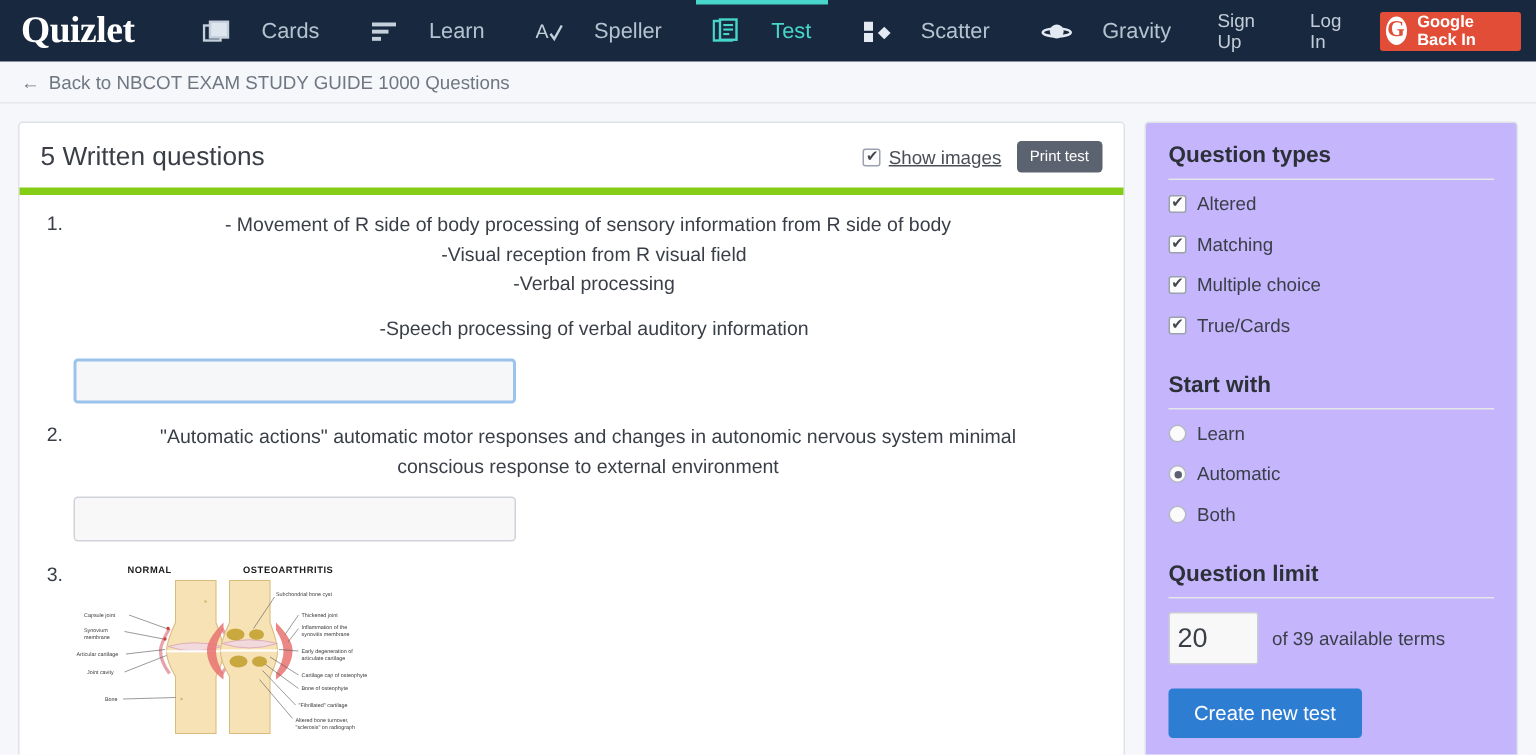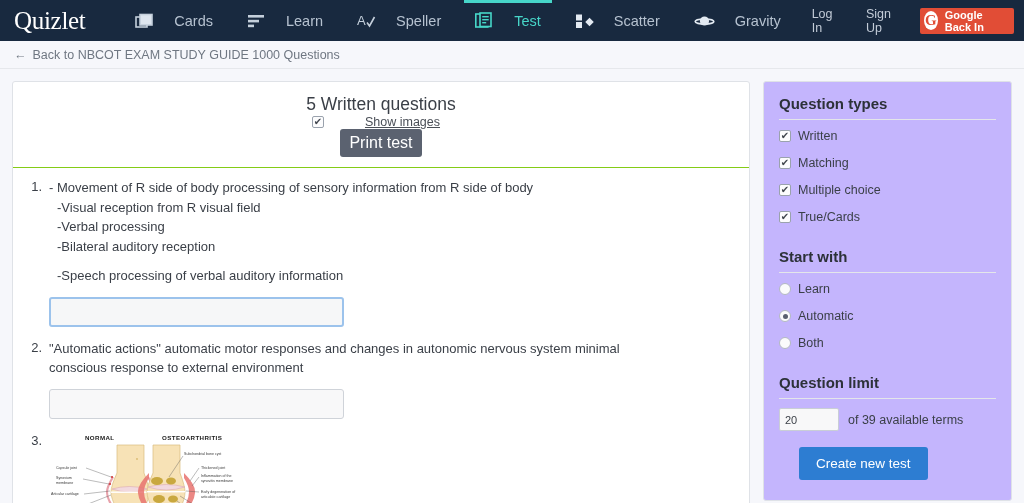--- a/index.html
+++ b/index.html
@@ -18,21 +18,21 @@
     height: 41px;
     background: #18293f;
     display: flex;
     align-items: stretch;
     position: relative;
   }
   .logo {
     color: #ffffff;
     font-family: "Liberation Serif", serif;
     font-size: 25px;
-    font-weight: normal;
+    font-weight: bold;
     letter-spacing: -0.3px;
     padding: 0 0 0 14px;
     display: flex; align-items: center;
     width: 140px;
   }
   .nav-items { display: flex; align-items: stretch; flex: 1; }
   .nav-item {
     display: flex; align-items: center; gap: 20px;
     padding: 0 17px;
     color: #b6c2d0;
@@ -101,48 +101,47 @@
   .card {
     flex: 1;
     background: #ffffff;
     border: 1px solid #dfe2e7;
     border-radius: 3px;
     min-height: 420px;
   }
   .card-head {
     display: flex; align-items: center;
     padding: 12px 14px 10px 14px;
-    border-bottom: 1px solid #84cc16;
-    flex-direction: column;
+    border-bottom: 5px solid #84cc16;
   }
   .card-title {
     font-size: 17.5px;
     color: #3a3f47;
     font-weight: normal;
     flex: 1;
   }
   .showimg {
     display: flex; align-items: center; gap: 5px;
     font-size: 12.5px; color: #4a4f57;
     cursor: pointer;
     margin-right: 10px;
   }
-  .showimg .lbl { text-decoration: underline; margin-left: 36px; }
+  .showimg .lbl { text-decoration: underline; }
   .cb {
     width: 12px; height: 12px;
     border: 1px solid #9aa2ad;
     background: #fcfcfd;
     border-radius: 2px;
     display: inline-flex; align-items: center; justify-content: center;
     font-size: 10px; line-height: 1; color: #42474f;
   }
   .btn-print {
     background: #5b6270;
     color: #ffffff;
-    font-size: 16px;
+    font-size: 10px;
     border: none; border-radius: 3px;
     padding: 5px 9px;
     cursor: pointer;
     font-family: "Liberation Sans", sans-serif;
   }
 
   .qlist {
     padding: 10px 14px 14px 14px;
   }
   .q {
@@ -156,20 +155,21 @@
     font-size: 13px;
     color: #3a3f47;
     flex: none;
     padding-top: 1px;
   }
   .q-body { flex: 1; }
   .q-line {
     font-size: 13px;
     line-height: 19.5px;
     color: #3a3f47;
+    text-align: center;
   }
   .ans-input {
     display: block;
     width: 295px;
     height: 30px;
     margin-top: 11px;
     border: 1px solid #cfd3d9;
     border-radius: 3px;
     background: #f8f8f9;
     font-family: "Liberation Sans", sans-serif;
@@ -229,41 +229,40 @@
   .radio .dot {
     width: 5px; height: 5px; border-radius: 50%;
     background: #5a6070;
   }
   .sec-gap { height: 11px; }
   .limit-row {
     display: flex; align-items: center; gap: 9px;
     margin-bottom: 16px;
   }
   .limit-input {
-    width: 60px; height: 23px;
+    width: 60px; height: 35px;
     border: 1px solid #c9ced6;
     background: #f8f8f9;
     border-radius: 2px;
     font-family: "Liberation Sans", sans-serif;
-    font-size: 11px;
+    font-size: 18px;
     padding: 0 5px;
     color: #3a3f47;
     outline: none;
   }
   .limit-text { font-size: 12.5px; color: #3a3f47; }
   .btn-create {
     background: #2d7dd2;
     color: #ffffff;
     border: none;
     border-radius: 3px;
     font-size: 13.5px;
     padding: 9px 17px;
     cursor: pointer;
     font-family: "Liberation Sans", sans-serif;
-    margin-left: 20px;
   }
 </style>
 </head>
 <body>
 
 <div class="navbar">
   <div class="logo">Quizlet</div>
 
   <div class="nav-items">
 
@@ -327,22 +326,22 @@
         <svg width="21" height="16" viewBox="0 0 21 16">
           <circle cx="10.5" cy="8" r="4.6" fill="#e3eaf2"></circle>
           <ellipse cx="10.5" cy="8.6" rx="9.3" ry="2.6" fill="none" stroke="#e3eaf2" stroke-width="1.7"></ellipse>
         </svg>
       </span>
       <span>Gravity</span>
     </a>
   </div>
 
   <div class="nav-right">
+    <a class="nav-link">Sign Up</a>
     <a class="nav-link">Log In</a>
-    <a class="nav-link">Sign Up</a>
     <div class="gbtn">
       <span class="g-circle">G</span>
       <span>Google Back In</span>
     </div>
   </div>
 </div>
 
 <div class="breadcrumb">
   <span style="margin-right:6px;">←</span>
   <span>Back to NBCOT EXAM STUDY GUIDE 1000 Questions</span>
@@ -364,21 +363,20 @@
     </div>
 
     <div class="qlist">
 
       <div class="q">
         <div class="q-num">1.</div>
         <div class="q-body">
           <div class="q-line">- Movement of R side of body processing of sensory information from R side of body</div>
           <div class="q-line" style="padding-left:8px;">-Visual reception from R visual field</div>
           <div class="q-line" style="padding-left:8px;">-Verbal processing</div>
-          <div class="q-line" style="padding-left:8px;">-Bilateral auditory reception</div>
           <div class="q-line" style="padding-left:8px;margin-top:10px;">-Speech processing of verbal auditory information</div>
           <input class="ans-input focused" placeholder="" style="">
         </div>
       </div>
 
       <div class="q" style="margin-top:12px;">
         <div class="q-num">2.</div>
         <div class="q-body">
           <div class="q-line">"Automatic actions" automatic motor responses and changes in autonomic nervous system minimal</div>
           <div class="q-line">conscious response to external environment</div>
@@ -469,21 +467,21 @@
     </div>
   </div>
 
   <div class="side">
 
     <h3>Question types</h3>
     <div class="rule"></div>
 
     <label class="opt">
       <span class="cb">✔</span>
-      <span>Written</span>
+      <span>Altered</span>
     </label>
     <label class="opt">
       <span class="cb">✔</span>
       <span>Matching</span>
     </label>
     <label class="opt">
       <span class="cb">✔</span>
       <span>Multiple choice</span>
     </label>
     <label class="opt">

